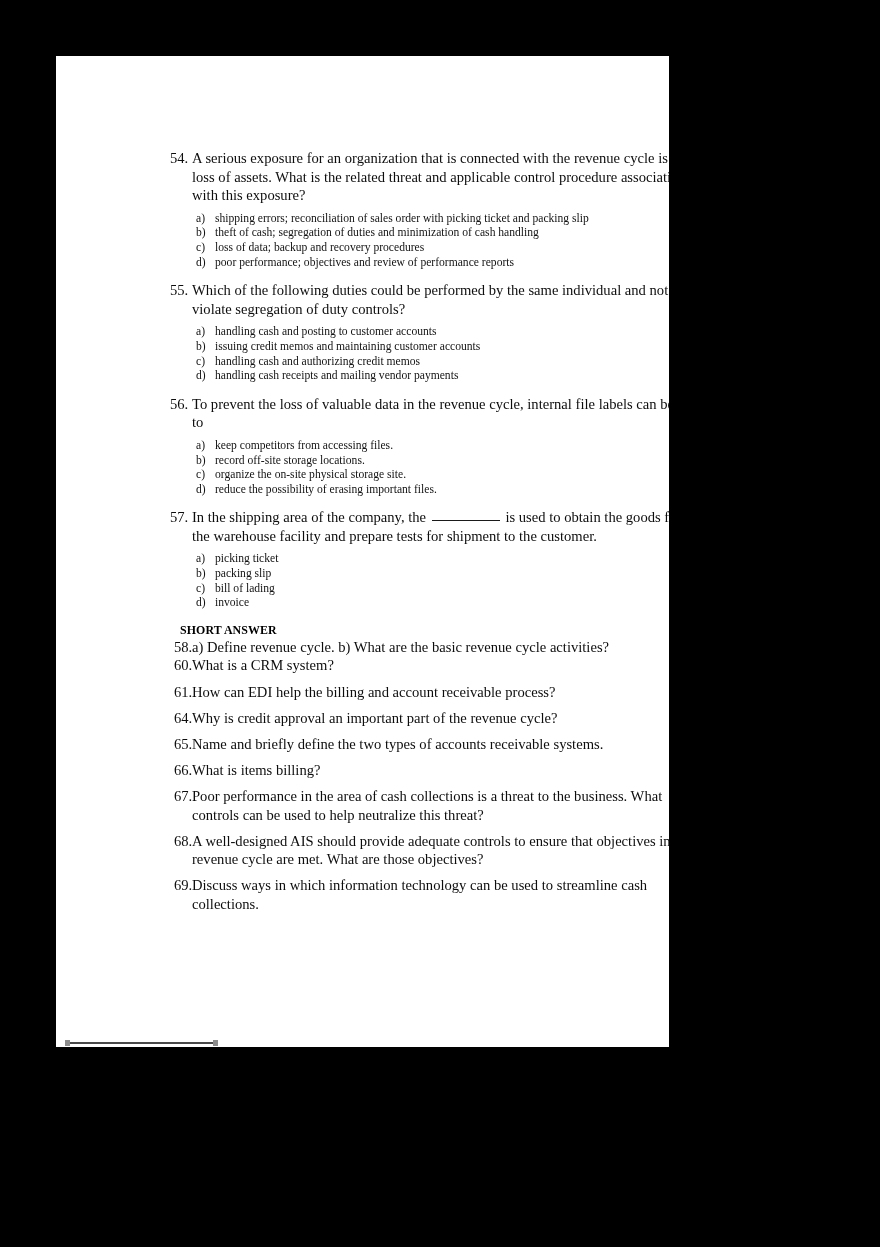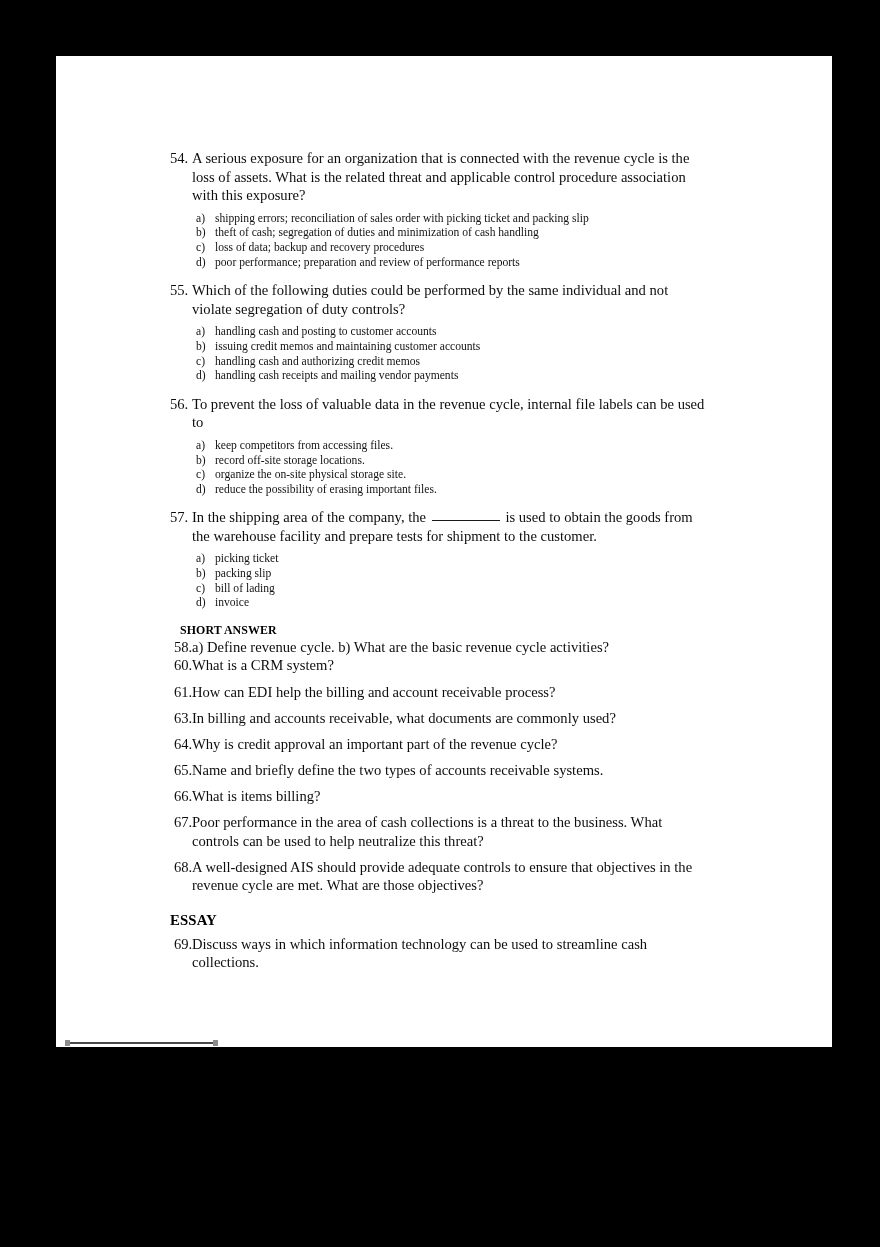--- a/index.html
+++ b/index.html
@@ -14,21 +14,21 @@
     position: relative;
     overflow: hidden;
     font-family: "Liberation Serif", "DejaVu Serif", serif;
   }
 
   
   #page-sheet {
     position: absolute;
     left: 56px;
     top: 56px;
-    width: 776px;
+    width: 613px;
     height: 991px;
     background: #ffffff;
     overflow: hidden;
   }
 
   #page-body {
     position: absolute;
     left: 114px;      
     top: 93px;        
     width: 538px;     
@@ -148,21 +148,21 @@
 
 <div id="page-sheet">
   <div id="page-body">
     <div id="mc-container">
         <div class="mc-question">
           <div class="q-line"><span class="q-num">54.</span><span>A serious exposure for an organization that is connected with the revenue cycle is the loss of assets.  What is the related threat and applicable control procedure association with this exposure?</span></div>
           <ul class="options">
             <li class="option"><span class="opt-letter">a)</span><span>shipping errors; reconciliation of sales order with picking ticket and packing slip</span></li>
             <li class="option"><span class="opt-letter">b)</span><span>theft of cash; segregation of duties and minimization of cash handling</span></li>
             <li class="option"><span class="opt-letter">c)</span><span>loss of data; backup and recovery procedures</span></li>
-            <li class="option"><span class="opt-letter">d)</span><span>poor performance; preparation and review of performance reports</span></li>
+            <li class="option"><span class="opt-letter">d)</span><span>poor performance; objectives and review of performance reports</span></li>
           </ul>
         </div>
         <div class="mc-question">
           <div class="q-line"><span class="q-num">55.</span><span>Which of the following duties could be performed by the same individual and not violate segregation of duty controls?</span></div>
           <ul class="options">
             <li class="option"><span class="opt-letter">a)</span><span>handling cash and posting to customer accounts</span></li>
             <li class="option"><span class="opt-letter">b)</span><span>issuing credit memos and maintaining customer accounts</span></li>
             <li class="option"><span class="opt-letter">c)</span><span>handling cash and authorizing credit memos</span></li>
             <li class="option"><span class="opt-letter">d)</span><span>handling cash receipts and mailing vendor payments</span></li>
           </ul>
@@ -185,29 +185,27 @@
             <li class="option"><span class="opt-letter">d)</span><span>invoice</span></li>
           </ul>
         </div>
       </div>
 
     <div class="section-head short">SHORT ANSWER</div>
     <div id="sa-container">
         <div class="sa-question tight"><span class="sa-num">58.</span><span>a) Define revenue cycle.  b) What are the basic revenue cycle activities?</span></div>
         <div class="sa-question"><span class="sa-num">60.</span><span>What is a CRM system?</span></div>
         <div class="sa-question"><span class="sa-num">61.</span><span>How can EDI help the billing and account receivable process?</span></div>
-        <div class="sa-question"><span class="sa-num">63.</span><span>In billing and accounts receivable, what documents are commonly used?</span></div>
         <div class="sa-question"><span class="sa-num">64.</span><span>Why is credit approval an important part of the revenue cycle?</span></div>
         <div class="sa-question"><span class="sa-num">65.</span><span>Name and briefly define the two types of accounts receivable systems.</span></div>
         <div class="sa-question"><span class="sa-num">66.</span><span>What is items billing?</span></div>
         <div class="sa-question"><span class="sa-num">67.</span><span>Poor performance in the area of cash collections is a threat to the business.  What controls can be used to help neutralize this threat?</span></div>
         <div class="sa-question"><span class="sa-num">68.</span><span>A well-designed AIS should provide adequate controls to ensure that objectives in the revenue cycle are met. What are those objectives?</span></div>
       </div>
 
-    <div class="section-head essay">ESSAY</div>
     <div id="essay-container">
         <div class="sa-question"><span class="sa-num">69.</span><span>Discuss ways in which information technology can be used to streamline cash collections.</span></div>
       </div>
   </div>
 </div>
 
 <div id="scroll-artifact">
   <div class="track"></div>
   <div class="cap-left"></div>
   <div class="cap-right"></div>

